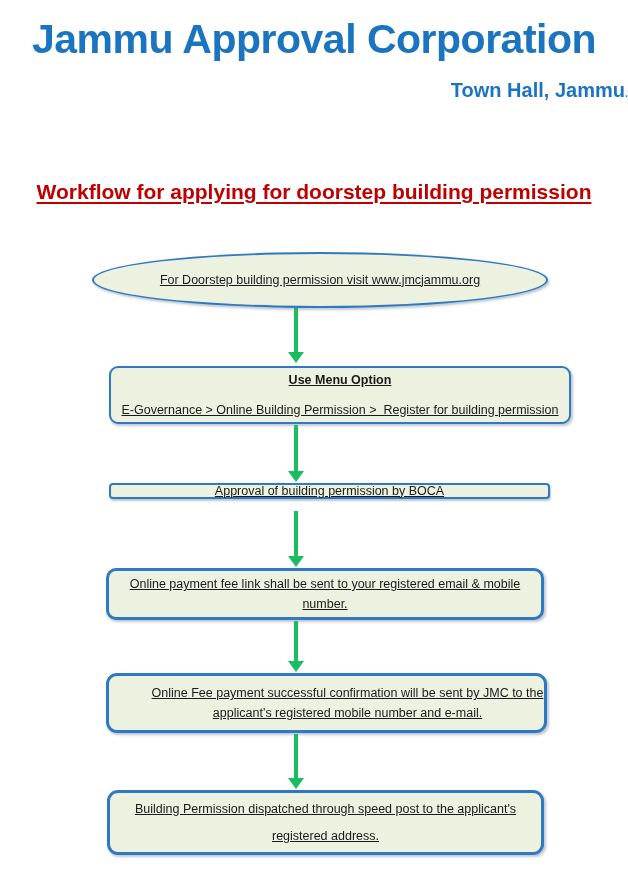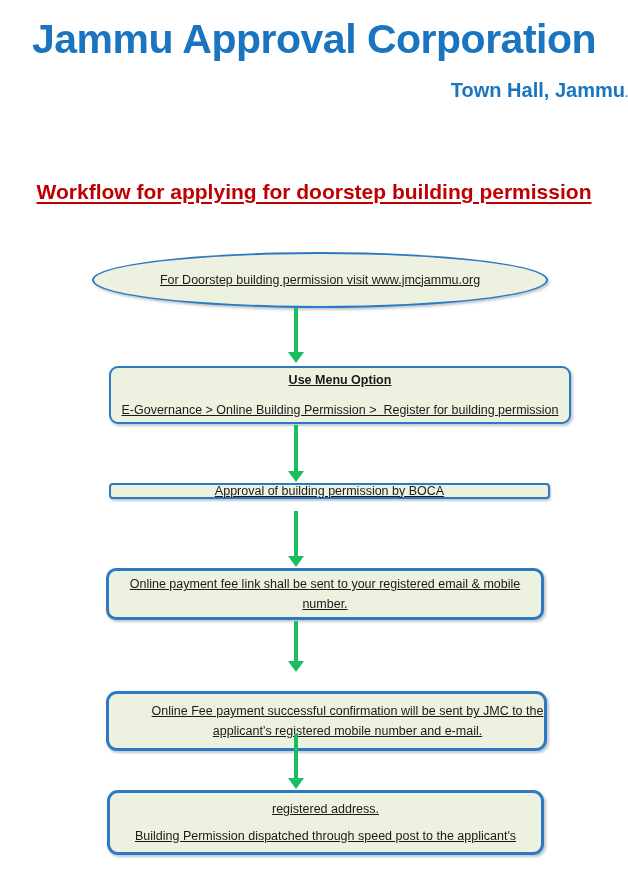--- a/index.html
+++ b/index.html
@@ -70,21 +70,21 @@
     left:109px; top:483px; width:441px; height:16px;
     border-radius:4px; border-width:2px;
     box-shadow:1px 1.5px 2px rgba(110,130,150,0.45);
   }
   #node-payment{
     left:106px; top:568px; width:438px; height:52px;
     border-radius:10px; border-width:3px;
     line-height:20px;
   }
   #node-confirm{
-    left:106px; top:691px; width:441px; height:60px;
+    left:106px; top:673px; width:441px; height:60px;
     border-radius:11px; border-width:3px;
     line-height:20px;
     padding-left:42px;
   }
   #node-dispatch{
     left:107px; top:790px; width:437px; height:65px;
     border-radius:11px; border-width:3px;
     line-height:27px;
   }
   .arrow{ position:absolute; width:16px; }
@@ -159,17 +159,17 @@
     <div class="line">Online Fee payment successful confirmation will be sent by JMC to the</div>
     <div class="line">applicant’s registered mobile number and e-mail.</div>
   </div>
 
   <div class="arrow" id="arrow-5">
     <div class="shaft"></div>
     <div class="head"></div>
   </div>
 
   <div class="node" id="node-dispatch">
+    <div class="line">Building Permission dispatched through speed post to the applicant's</div>
     <div class="line">registered address.</div>
-    <div class="line">Building Permission dispatched through speed post to the applicant's</div>
   </div>
 
 </div>
 
 </body></html>

